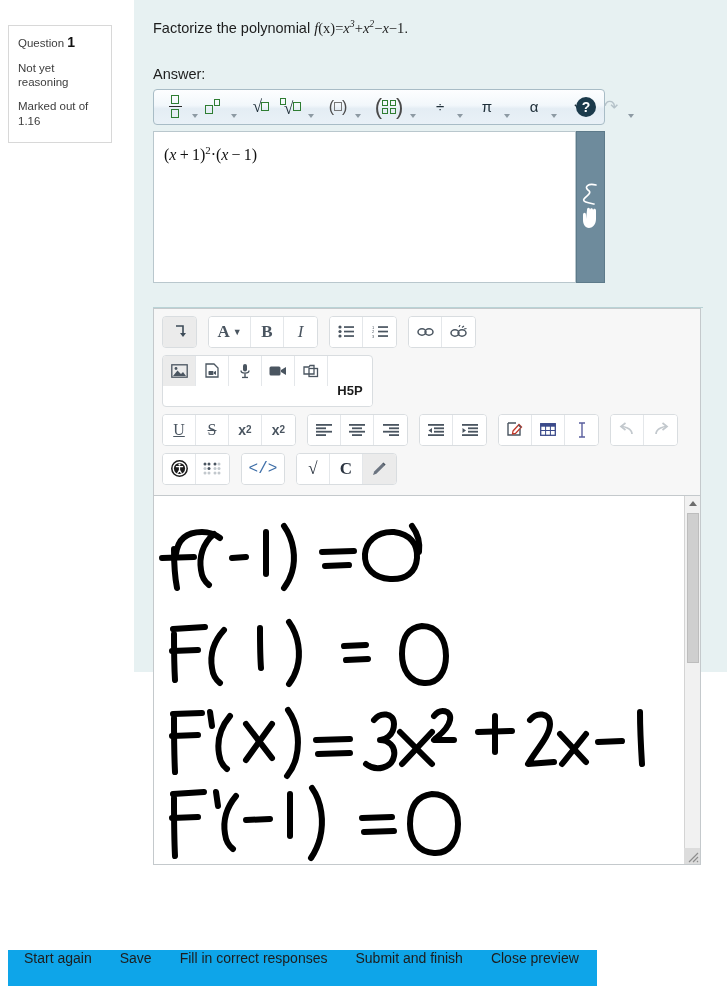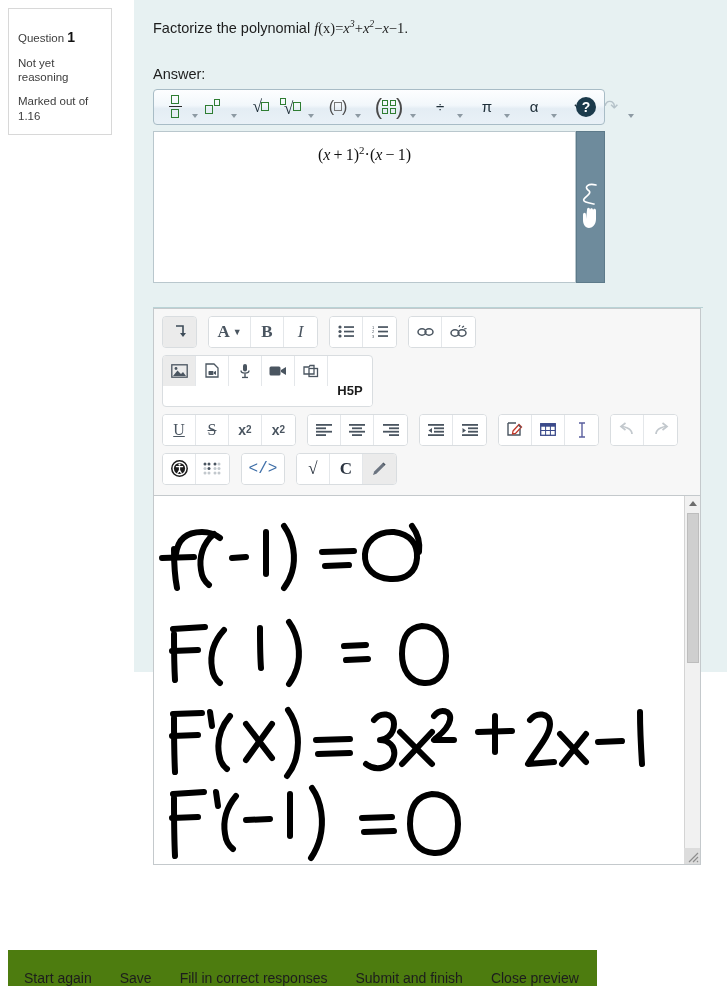--- a/index.html
+++ b/index.html
@@ -8,25 +8,25 @@
     width: 727px; height: 998px;
     background: #ffffff;
     font-family: "Liberation Sans", sans-serif;
     color: #222;
     overflow: hidden;
     position: relative;
   }
 
   
   #qinfo {
-    position: absolute; left: 8px; top: 8px;
+    position: absolute; left: 8px; top: 25px;
     width: 104px; min-height: 118px;
     border: 1px solid #d8d8d8;
     background: #fff;
-    padding: 20px 9px 10px 9px;
+    padding: 8px 9px 10px 9px;
   }
   #qinfo .qline { font-size: 11.5px; color: #3d3d3d; margin-bottom: 9px; line-height: 1.25; }
   #qinfo .qno { font-size: 14px; font-weight: bold; color: #111; }
   #qinfo .qstate { font-size: 11.5px; color: #3d3d3d; line-height: 1.3; margin-bottom: 9px; }
   #qinfo .qmarks { font-size: 11.5px; color: #3d3d3d; line-height: 1.3; }
 
   
   #qpanel {
     position: absolute; left: 134px; top: 0;
     width: 593px; height: 672px;
@@ -74,21 +74,20 @@
   
   #ansrow { position: relative; margin-top: 6px; width: 452px; }
   #ansfield {
     width: 423px; height: 152px;
     border: 1px solid #b9c7cd;
     background: #fff;
     padding: 12px 10px;
     font-size: 15px;
     color:#111;
     overflow:hidden;
-    text-align:center;
   }
   #anshandle {
     position:absolute; right:0; top:0;
     width: 29px; height: 152px;
     background: #6e8b9c;
     border: 1px solid #5d7a8a;
     display:flex; align-items:center; justify-content:center;
     cursor: pointer;
   }
 
@@ -134,22 +133,22 @@
   .sarrow { width:16px; height:16px; display:flex; align-items:center; justify-content:center; cursor:pointer; }
   .sarrow.up:after { content:""; border-left:4px solid transparent; border-right:4px solid transparent; border-bottom:5px solid #6d6d6d; }
   .sarrow.down:after { content:""; border-left:4px solid transparent; border-right:4px solid transparent; border-top:5px solid #6d6d6d; }
   #sthumb { position:absolute; left:2px; top:17px; width:12px; height:150px; background:#cfcfcf; border:1px solid #bdbdbd; cursor:pointer; }
   #eresize { position:absolute; right:0; bottom:0; width:16px; height:16px; background:#dcdcdc; cursor:nwse-resize; }
 
   
   #actionbar {
     position:absolute; left:8px; bottom:12px;
     width: 589px; height: 36px;
-    background:#4d7c0f;
-    display:flex; align-items:flex-end;
+    background:#0ea5e9;
+    display:flex; align-items:flex-start;
     padding-left: 16px;
   }
   .abtn {
     font-size: 14px; color:#1d1d1d; margin-right: 28px; cursor:pointer;
     white-space:nowrap;
   }
 </style>
 </head>
 <body>
 

